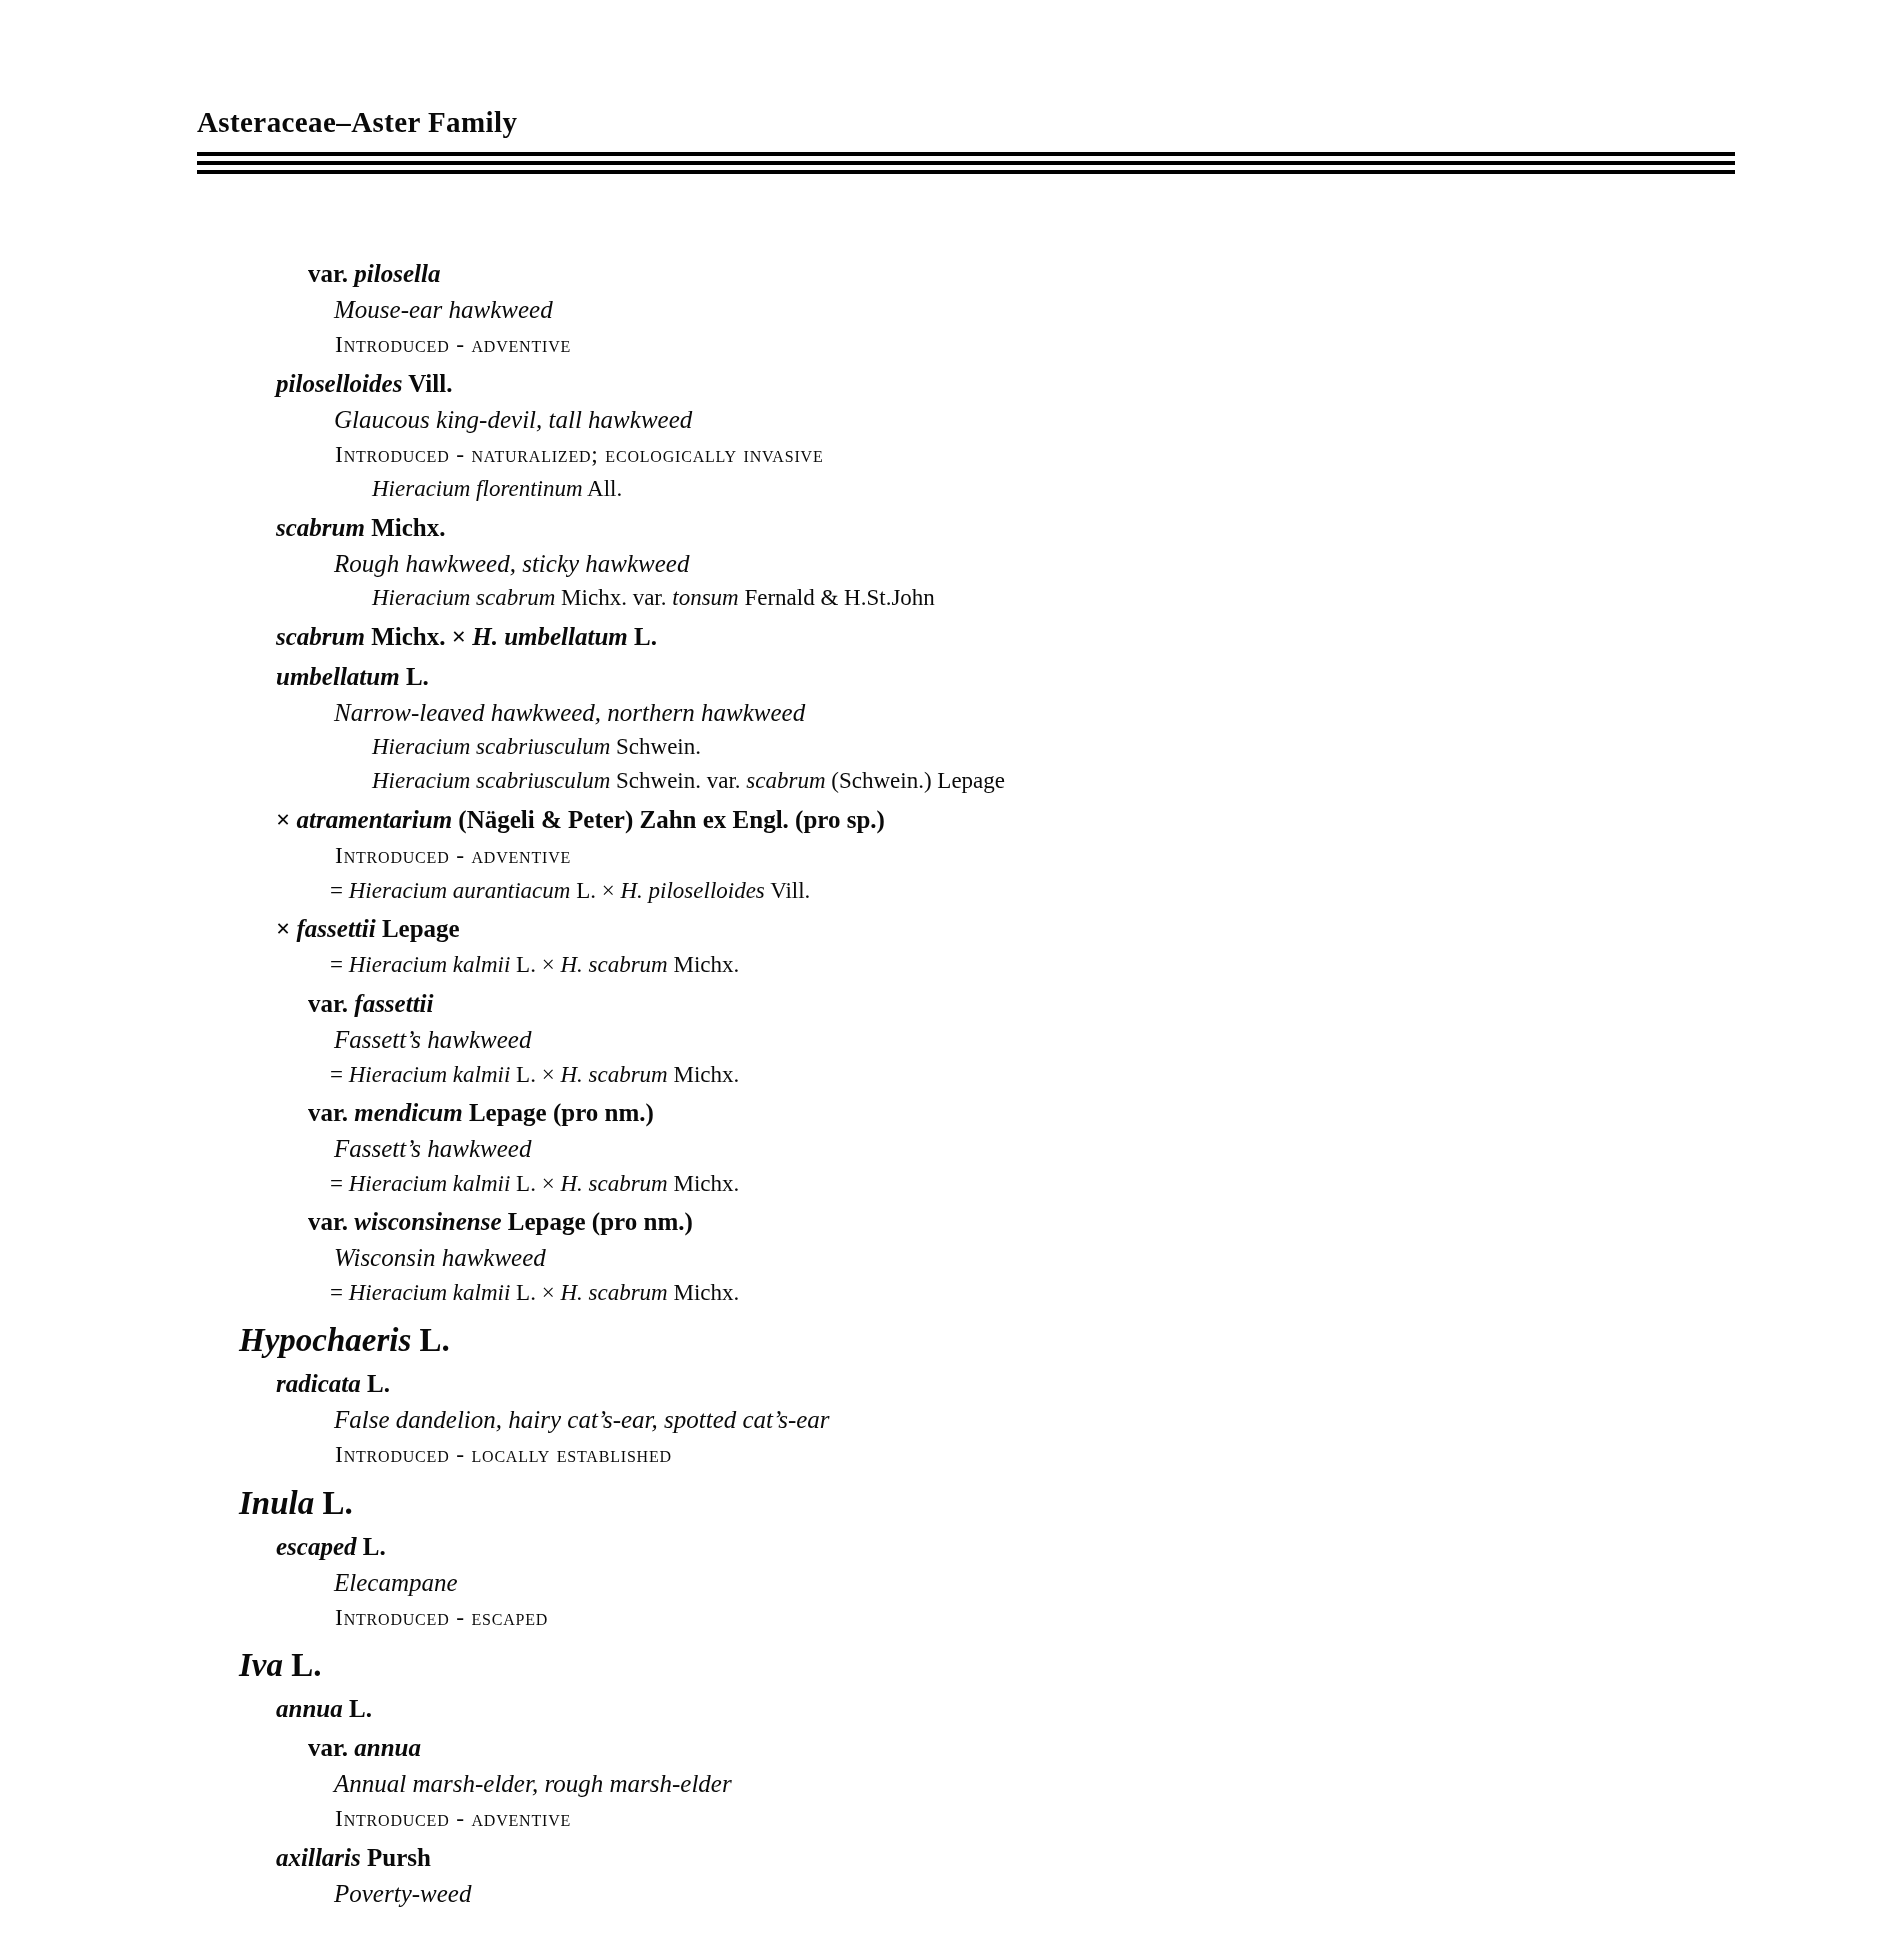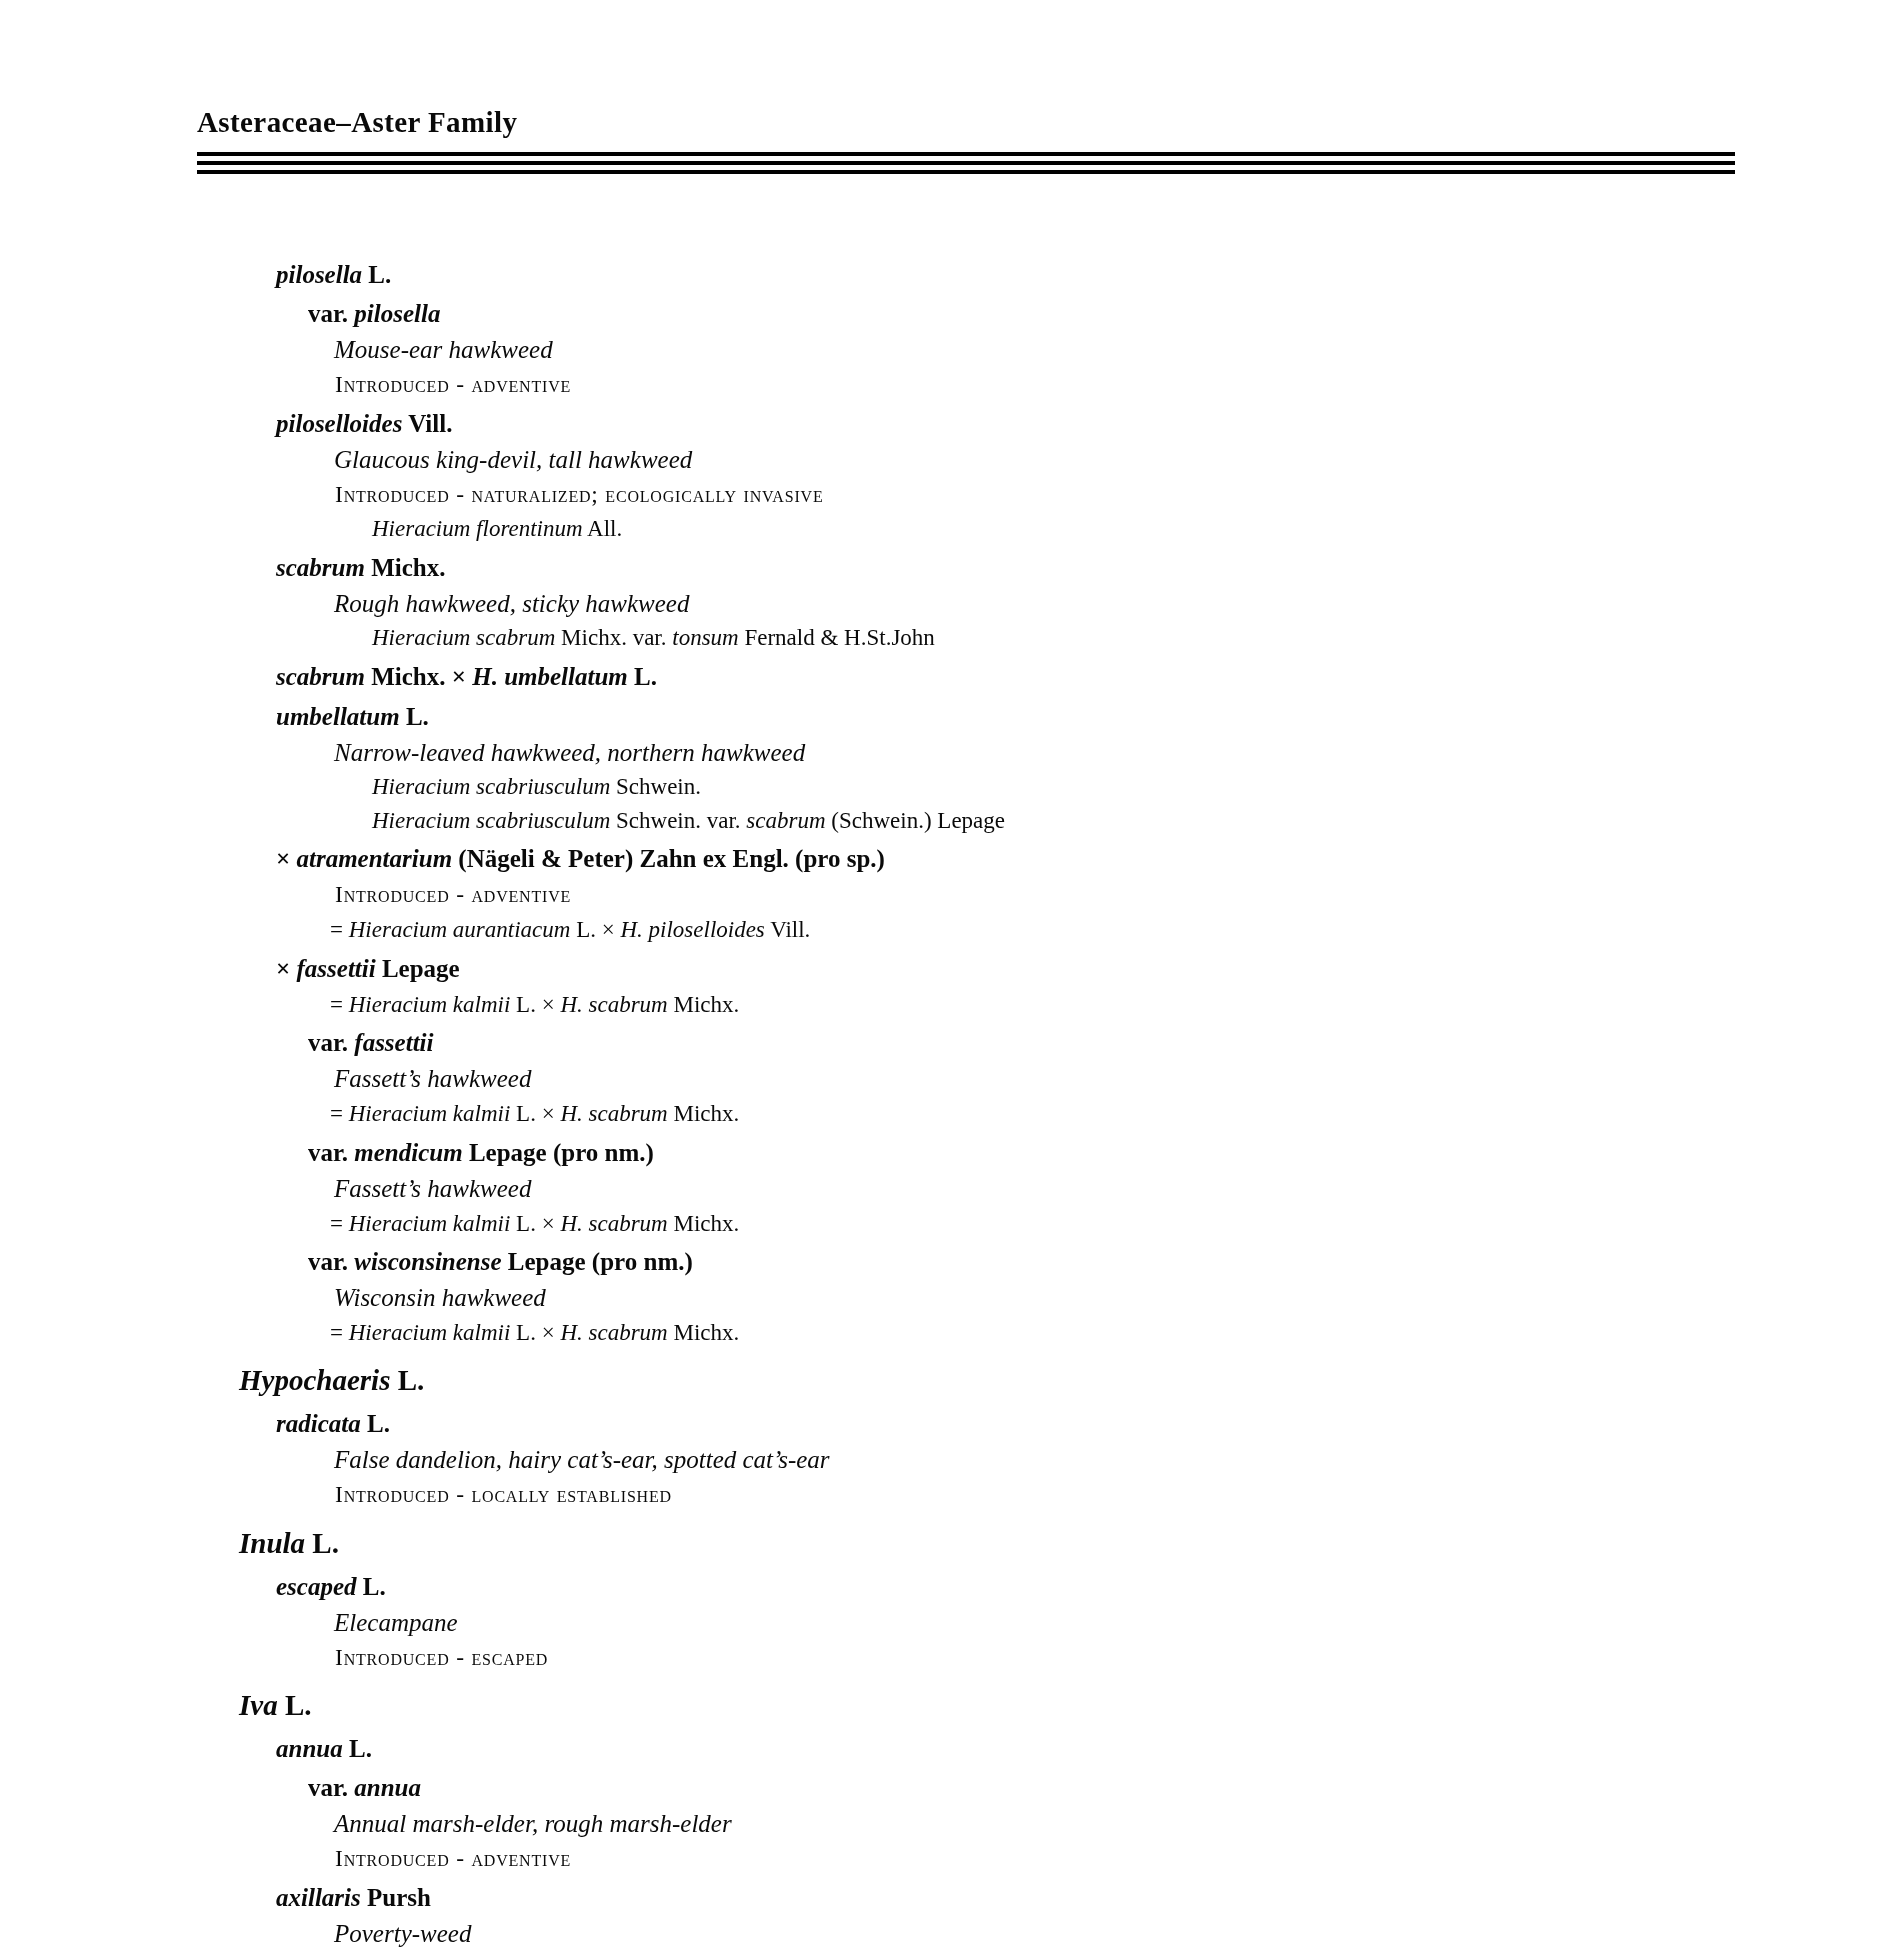--- a/index.html
+++ b/index.html
@@ -36,21 +36,21 @@
   .head-rule.r2 { top: 161px; }
   .head-rule.r3 { top: 170px; }
 
   .taxa-list {
     position: absolute;
     left: 0;
     top: 253px;
     width: 100%;
   }
   .line { white-space: nowrap; }
-  .genus   { font-size: 29px; line-height: 44px; margin: 8.6px 0 0 239px; }
+  .genus   { font-size: 33px; line-height: 44px; margin: 8.6px 0 0 239px; }
   .species { font-size: 25px; line-height: 36px;  margin: 3.9px 0 0 276px; }
   .hybrid  { font-size: 25px; line-height: 36px;  margin: 3.9px 0 0 276px; }
   .variety { font-size: 25px; line-height: 36px;  margin: 3.1px  0 0 308px; }
   .common  { font-size: 25px; line-height: 35px;  margin: 0 0 0 334px; font-style: italic; }
   .status  { font-size: 23.5px; line-height: 35px;  margin: 0 0 0 335px;
              font-variant: small-caps; letter-spacing: 0.8px; }
   .syn     { font-size: 23px; line-height: 34px;  margin: 0 0 0 372px; }
   .syneq   { font-size: 23px; line-height: 35px;  margin: 0 8px 0 330px; }
 
   .f-bi { font-weight: bold; font-style: italic; }
@@ -64,21 +64,20 @@
 
 <div class="page">
 
   <div class="running-head">Asteraceae–Aster Family</div>
 
   <div class="head-rule r1"></div>
   <div class="head-rule r2"></div>
   <div class="head-rule r3"></div>
 
   <div class="taxa-list">
-      <div class="line species"><span class="f-bi">pilosella</span><span class="f-b"> L.</span></div>
       <div class="line variety"><span class="f-b">var. </span><span class="f-bi">pilosella</span></div>
       <div class="line common"><span class="f-r">Mouse-ear hawkweed</span></div>
       <div class="line status"><span class="f-sc">Introduced - adventive</span></div>
       <div class="line species"><span class="f-bi">piloselloides</span><span class="f-b"> Vill.</span></div>
       <div class="line common"><span class="f-r">Glaucous king-devil, tall hawkweed</span></div>
       <div class="line status"><span class="f-sc">Introduced - naturalized; ecologically invasive</span></div>
       <div class="line syn"><span class="f-i">Hieracium florentinum</span><span class="f-r"> All.</span></div>
       <div class="line species"><span class="f-bi">scabrum</span><span class="f-b"> Michx.</span></div>
       <div class="line common"><span class="f-r">Rough hawkweed, sticky hawkweed</span></div>
       <div class="line syn"><span class="f-i">Hieracium scabrum</span><span class="f-r"> Michx. var. </span><span class="f-i">tonsum</span><span class="f-r"> Fernald &amp; H.St.John</span></div>

